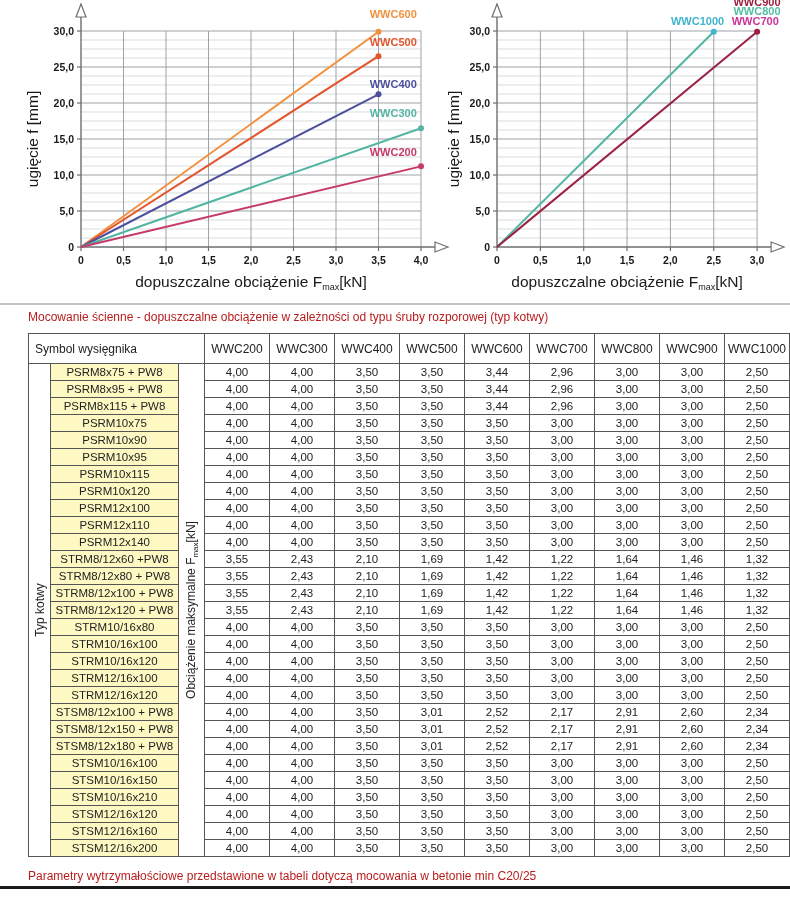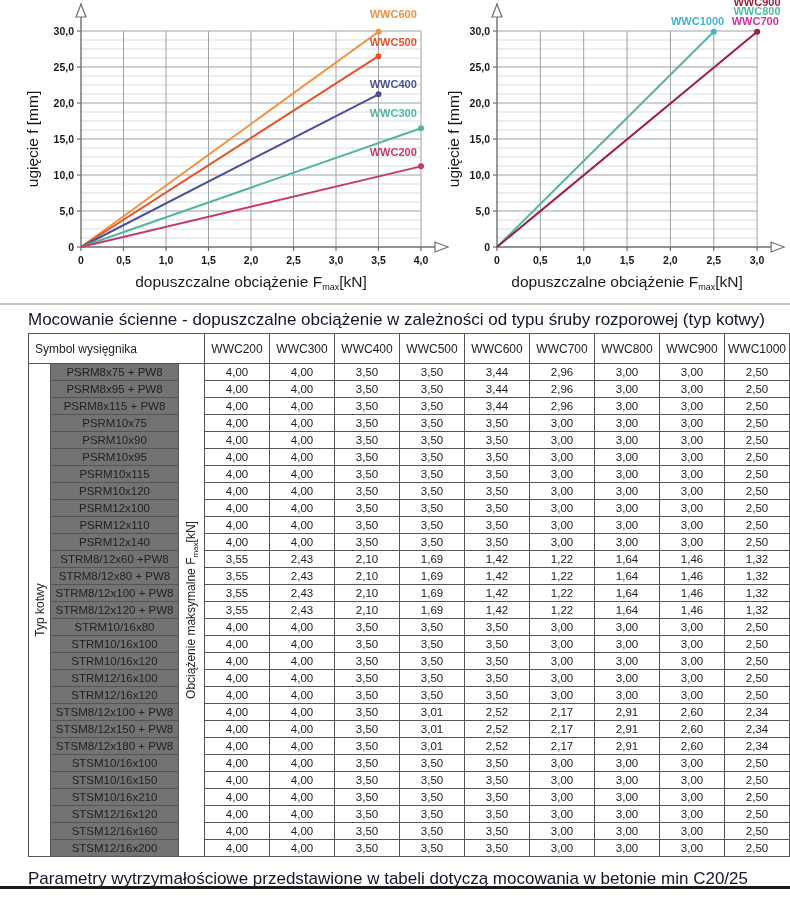--- a/index.html
+++ b/index.html
@@ -4,31 +4,31 @@
 <style>
   html,body{margin:0;padding:0;background:#fff;}
   #page{position:relative;width:790px;height:902px;background:#fff;
         font-family:"Liberation Sans", sans-serif;color:#222;overflow:hidden;}
   .chart-svg{position:absolute;top:4px;overflow:visible;}
   #chart-left{left:0;}
   #chart-right{left:445px;}
   .divider{position:absolute;left:0;width:790px;}
   #divider-top{top:303px;height:2px;background:#c4c4c4;}
   #divider-bottom{top:886px;height:3px;background:#1a1a1a;}
-  .caption{position:absolute;left:28px;font-size:17px;color:#0f172a;}
+  .caption{position:absolute;left:28px;font-size:12px;color:#b91c1c;}
   #caption-table{top:310px;}
   #caption-footnote{top:869px;text-align:right;}
   #anchor-table{position:absolute;left:28px;top:333px;border-collapse:collapse;
                 table-layout:fixed;font-size:11.5px;color:#222;padding-left:20px;}
   #anchor-table th,#anchor-table td{border:1px solid #555;padding:0 2px;
                 text-align:center;font-weight:400;overflow:hidden;white-space:nowrap;}
   #anchor-table thead th{height:29px;font-size:12px;background:#fff;}
   #anchor-table thead th.corner{text-align:left;padding-left:6px;}
   #anchor-table tbody td{height:16px;}
-  td.symbol-cell{background:#737373;}
+  td.symbol-cell{background:#fef9c3;}
   td.vlabel-cell{position:relative;background:#fff;}
   .vtext{position:absolute;left:50%;top:50%;transform:translate(-50%,-50%) rotate(-90deg);
          white-space:nowrap;font-size:12px;color:#222;}
   .vtext sub{font-size:8px;}
 </style>
 </head>
 <body>
 
 <div id="page">
 

